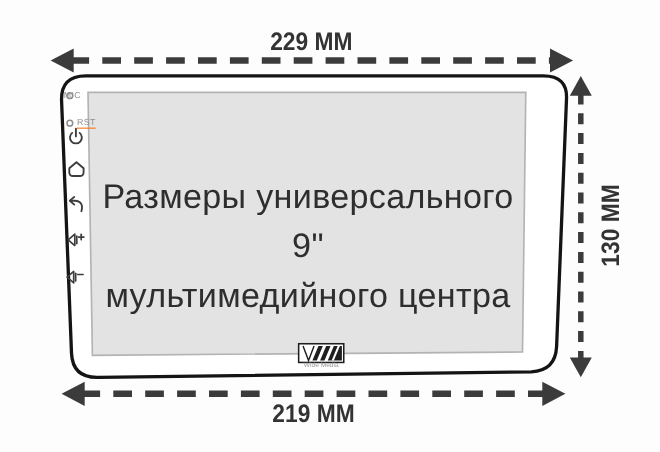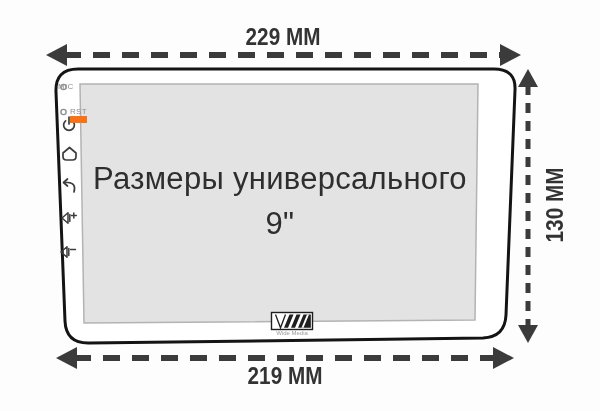--- a/index.html
+++ b/index.html
@@ -35,21 +35,21 @@
     color:#2e2e2e;
     letter-spacing:0.3px;
   }
   .pin-label{
     position:absolute;
     font-size:8px;
     color:#8f8f8f;
     letter-spacing:0.3px;
     line-height:8px;
   }
-  .pin-label.rst span{border-bottom:7px solid #f97316;}
+  .pin-label.rst span{border-bottom:1px solid #f97316;}
   .logo-caption{
     position:absolute;
     left:264px;top:330px;width:56px;
     text-align:center;
     font-size:6px;
     color:#9a9a9a;
     line-height:7px;
   }
 </style>
 </head>
@@ -122,20 +122,21 @@
   </svg>
 
   <div class="dim-label" style="left:213px;top:24px;width:140px;">229 MM</div>
 
   <div class="dim-label" style="left:215px;top:363px;width:140px;">219 MM</div>
 
   <div class="dim-label vertical" style="left:484px;top:193px;width:140px;height:24px;">130 MM</div>
 
   <div class="screen-title">
     <div>Размеры универсального 9"</div>
+    <div>мультимедийного центра</div>
   </div>
 
   <div class="pin-label" style="left:58px;top:83px;">MIC</div>
   <div class="pin-label rst" style="left:70px;top:108px;">
     <span>RST</span>
   </div>
 
   <div class="logo-caption">Wide Media</div>
 
 </div>

